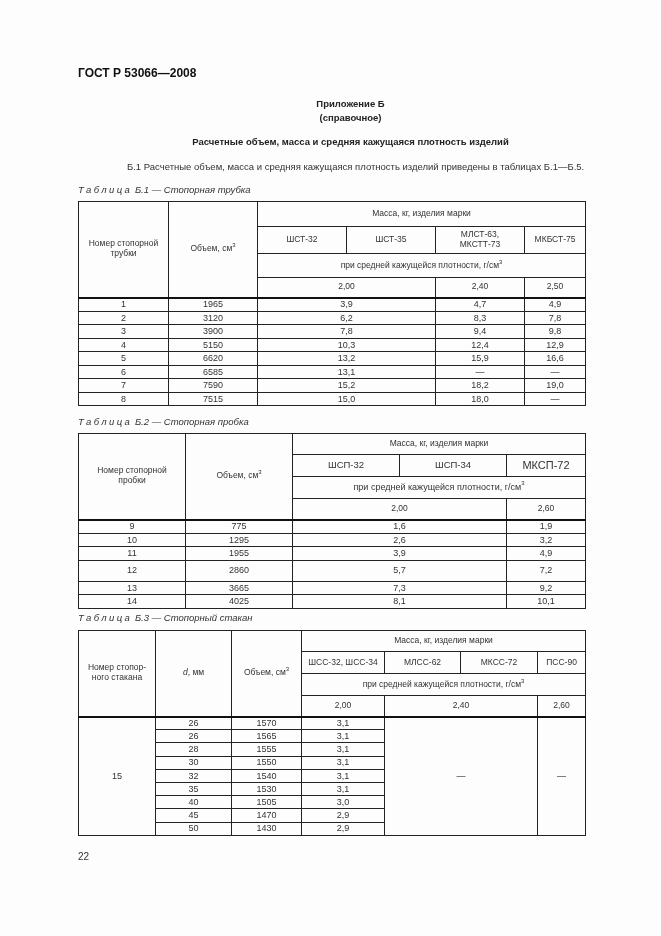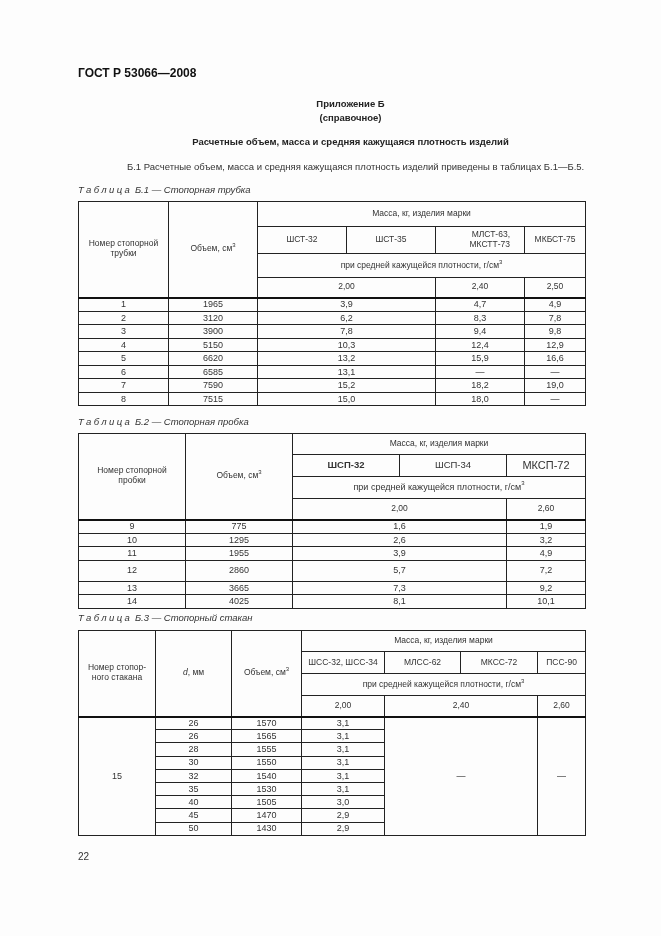--- a/index.html
+++ b/index.html
@@ -46,21 +46,21 @@
     </colgroup>
   <thead>
     <tr style="height:25px;">
       <td rowspan="4">Номер стопорной трубки</td>
       <td rowspan="4"><span>Объем, см</span><sup>3</sup></td>
       <td colspan="4">Масса, кг, изделия марки</td>
     </tr>
     <tr style="height:27px;">
       <td>ШСТ-32</td>
       <td>ШСТ-35</td>
-      <td style="padding:0 14px;text-align:right;">МЛСТ-63, МКСТТ-73</td>
+      <td style="padding:0 14px;">МЛСТ-63, МКСТТ-73</td>
       <td>МКБСТ-75</td>
     </tr>
     <tr style="height:24px;">
       <td colspan="4"><span>при средней кажущейся плотности, г/см</span><sup>3</sup></td>
     </tr>
     <tr style="height:20px;">
       <td colspan="2">2,00</td>
       <td>2,40</td>
       <td>2,50</td>
     </tr>
@@ -134,21 +134,21 @@
       <col style="width:107px">
       <col style="width:79px">
     </colgroup>
   <thead>
     <tr style="height:21px;">
       <td rowspan="4" style="padding:0 12px;">Номер стопорной пробки</td>
       <td rowspan="4"><span>Объем, см</span><sup>3</sup></td>
       <td colspan="3">Масса, кг, изделия марки</td>
     </tr>
     <tr style="height:22px;">
-      <td style="font-size:9.5px;font-weight:bold;">ШСП-32</td>
+      <td style="font-size:9.5px;">ШСП-32</td>
       <td style="font-size:9.5px;">ШСП-34</td>
       <td style="font-size:11px;">МКСП-72</td>
     </tr>
     <tr style="height:22px;">
       <td colspan="3" style="font-size:9px;"><span>при средней кажущейся плотности, г/см</span><sup>3</sup></td>
     </tr>
     <tr style="height:21px;">
       <td colspan="2">2,00</td>
       <td>2,60</td>
     </tr>

